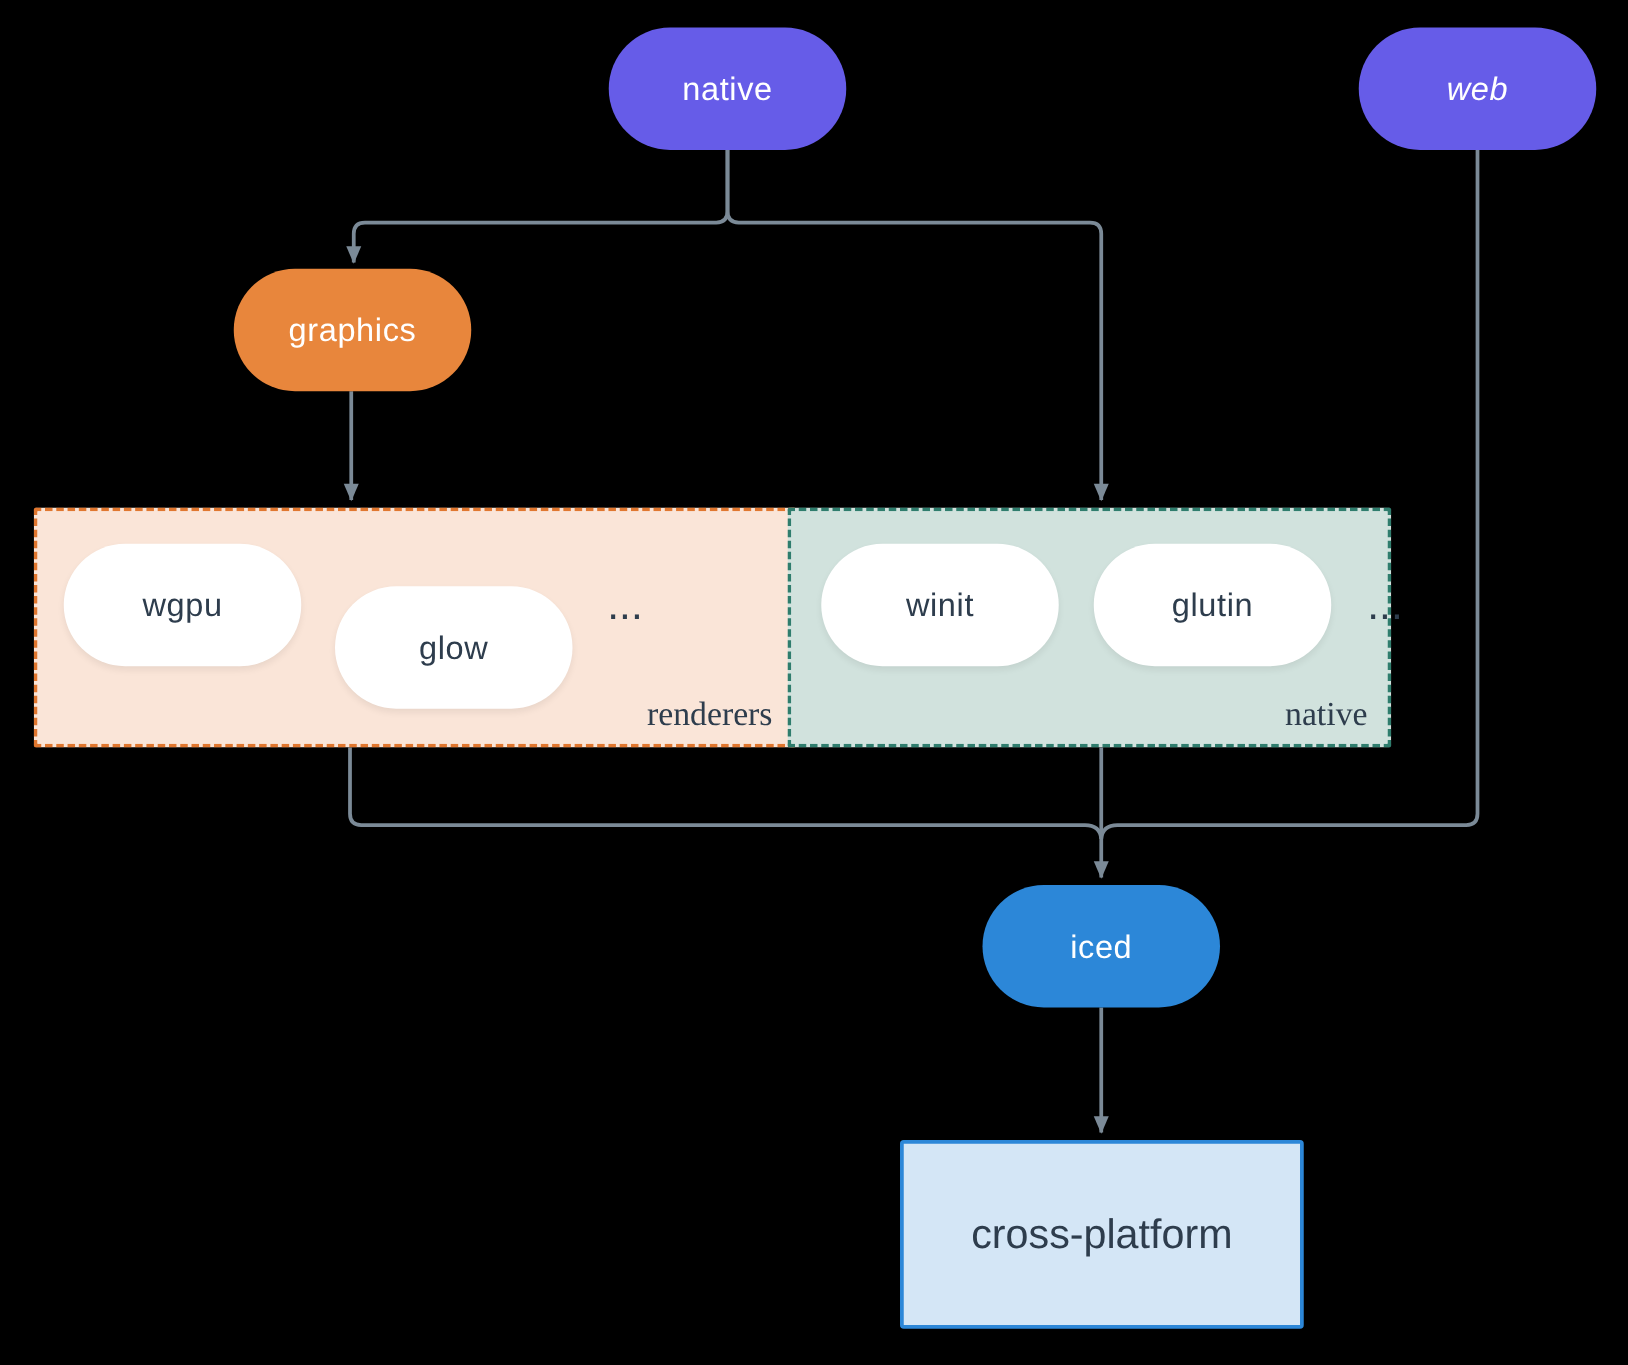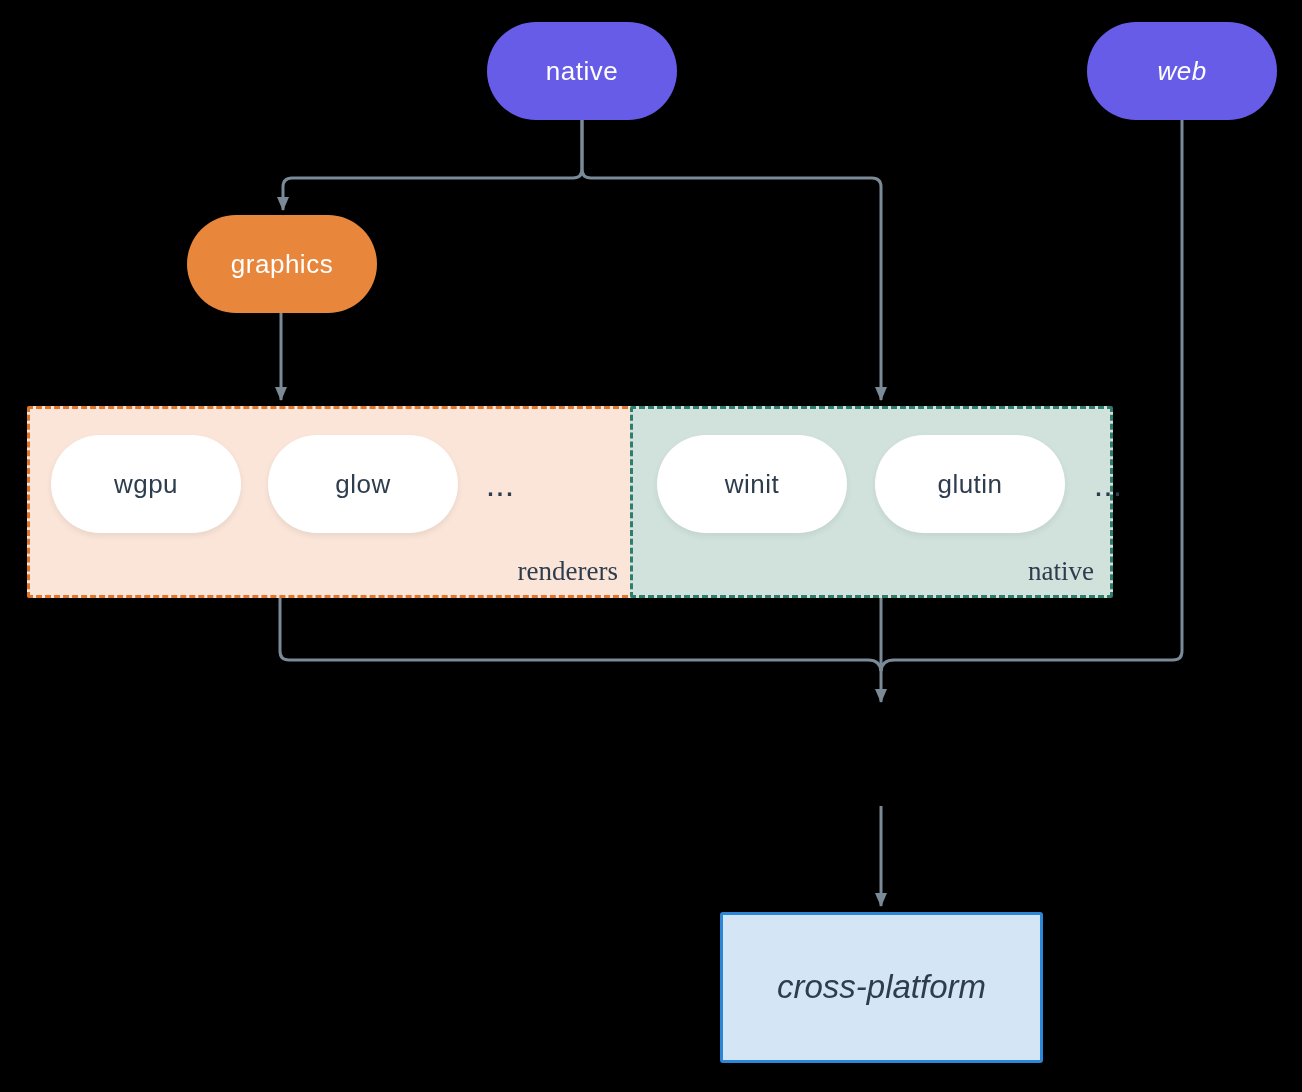--- a/index.html
+++ b/index.html
@@ -73,21 +73,21 @@
     background: var(--c-sage);
     border: 3px dashed var(--c-teal-border);
   }
   .group .pill {
     background: var(--c-pill-white);
     color: var(--c-dark);
     top: 26px;
     box-shadow: 0 3px 6px rgba(0,0,0,0.07);
   }
   #pill-wgpu   { left: 21px; }
-  #pill-glow   { left: 238px; }
+  #pill-glow   { left: 238px; margin-top: 34px; }
   #pill-winit  { left: 24px; }
   #pill-glutin { left: 242px; }
   .dots {
     position: absolute;
     top: 26px;
     height: 98px;
     width: 50px;
     display: flex;
     align-items: center;
     justify-content: center;
@@ -115,21 +115,20 @@
     border: 3px solid var(--c-blue);
     border-radius: 3px;
     display: flex;
     flex-direction: column;
     align-items: center;
     justify-content: center;
     color: var(--c-dark);
     font-size: 33px;
     line-height: 1.42;
     text-align: center;
-    font-style: italic;
   }
 </style>
 </head>
 <body>
 
 <div class="canvas">
 
   <svg class="edges" width="1302" height="1092" viewBox="0 0 1302 1092">
     <defs>
       <marker id="arrow" markerUnits="userSpaceOnUse" markerWidth="18" markerHeight="18" viewBox="0 0 18 18" refX="15" refY="9" orient="auto">
@@ -172,18 +171,21 @@
     <div id="pill-winit" class="pill">
       <span>winit</span>
     </div>
     <div id="pill-glutin" class="pill">
       <span>glutin</span>
     </div>
     <div class="dots">...</div>
     <div class="group-label">native</div>
   </div>
 
+  <div id="node-iced" class="pill">
+    <span>iced</span>
+  </div>
 
   <div id="node-app">
     <span>cross-platform</span>
   </div>
 
 </div>
 
 </body></html>

